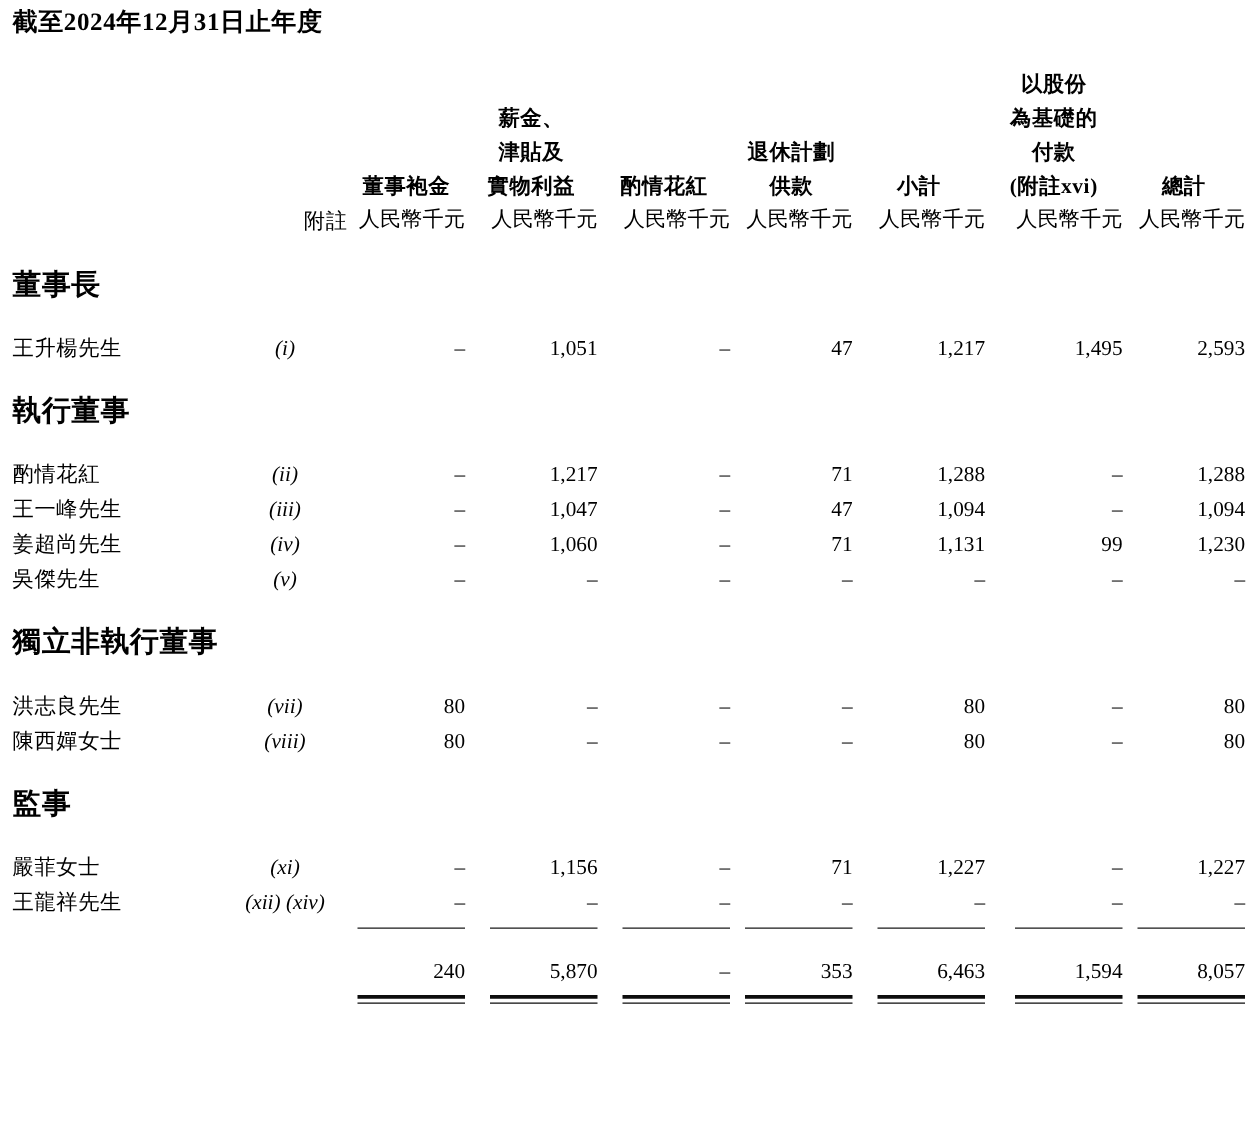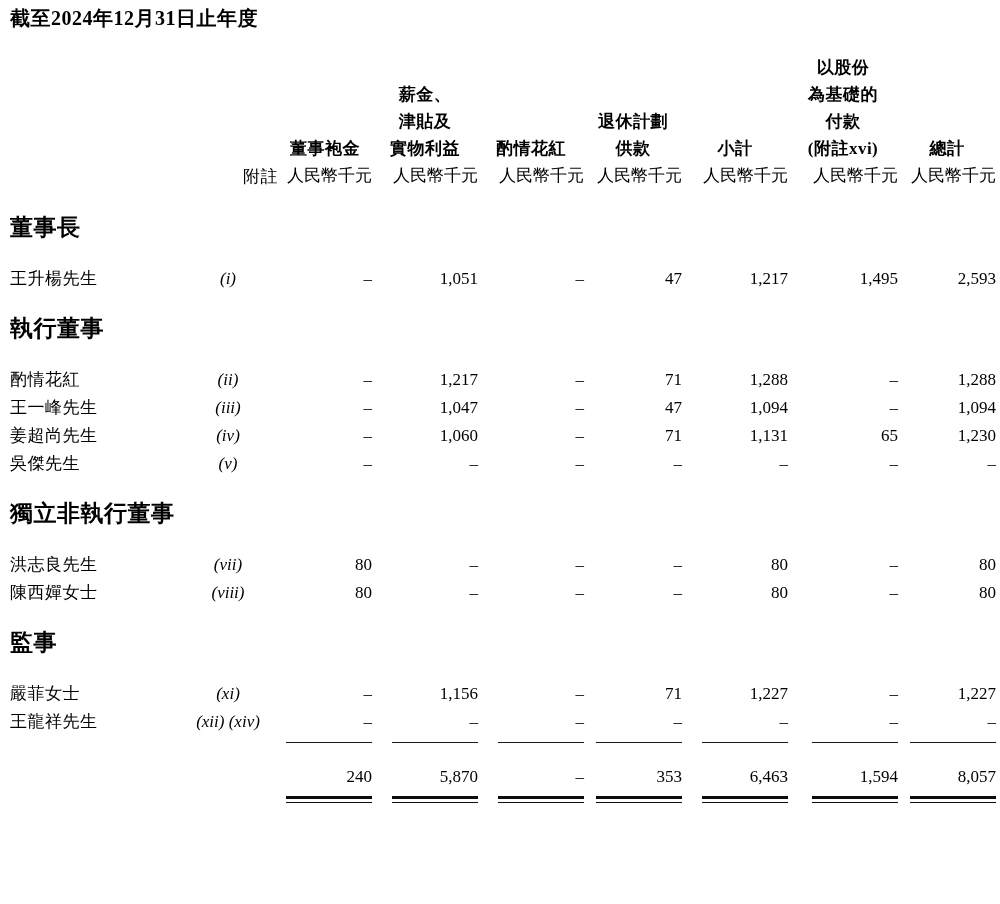--- a/index.html
+++ b/index.html
@@ -196,21 +196,21 @@
           <td class="value-cell">1,094</td>
         </tr>
         <tr class="data-row">
           <td class="name-cell">姜超尚先生</td>
           <td class="note-cell">(iv)</td>
           <td class="value-cell">–</td>
           <td class="value-cell">1,060</td>
           <td class="value-cell">–</td>
           <td class="value-cell">71</td>
           <td class="value-cell">1,131</td>
-          <td class="value-cell">65</td>
+          <td class="value-cell">99</td>
           <td class="value-cell">1,230</td>
         </tr>
         <tr class="data-row">
           <td class="name-cell">吳傑先生</td>
           <td class="note-cell">(v)</td>
           <td class="value-cell">–</td>
           <td class="value-cell">–</td>
           <td class="value-cell">–</td>
           <td class="value-cell">–</td>
           <td class="value-cell">–</td>

